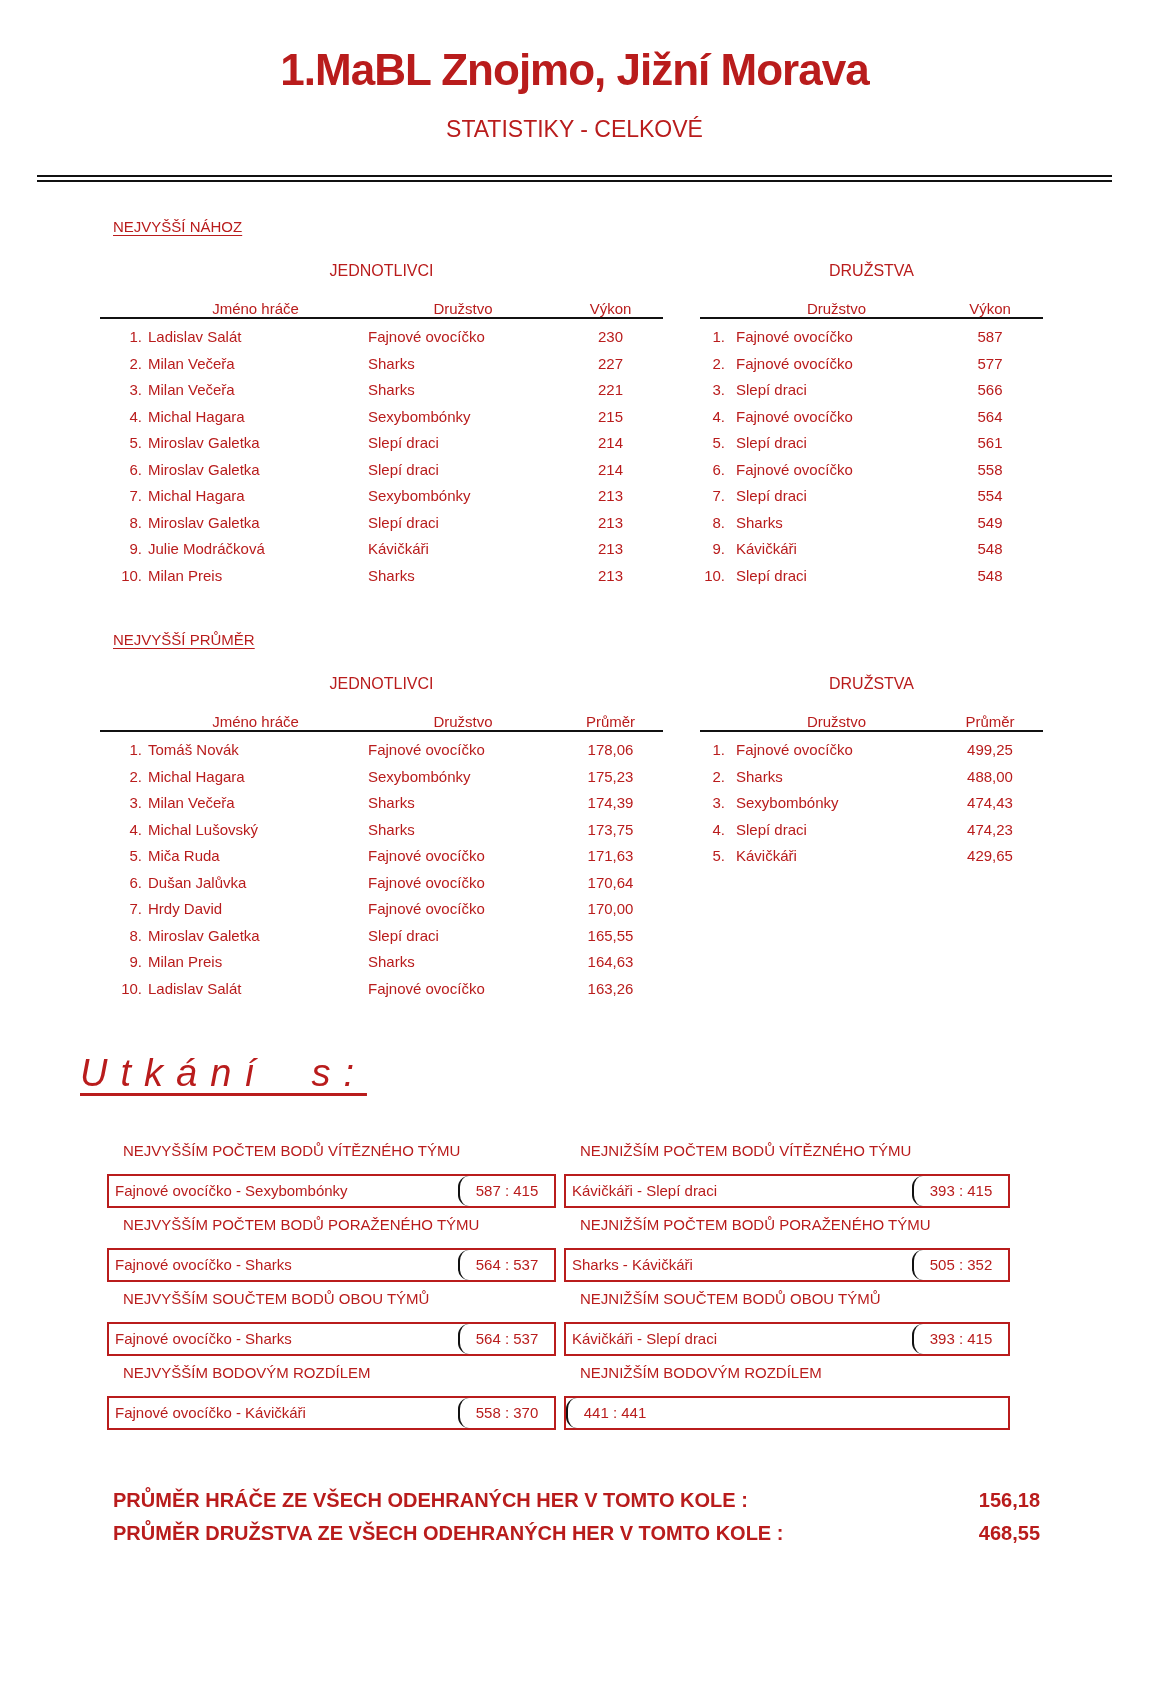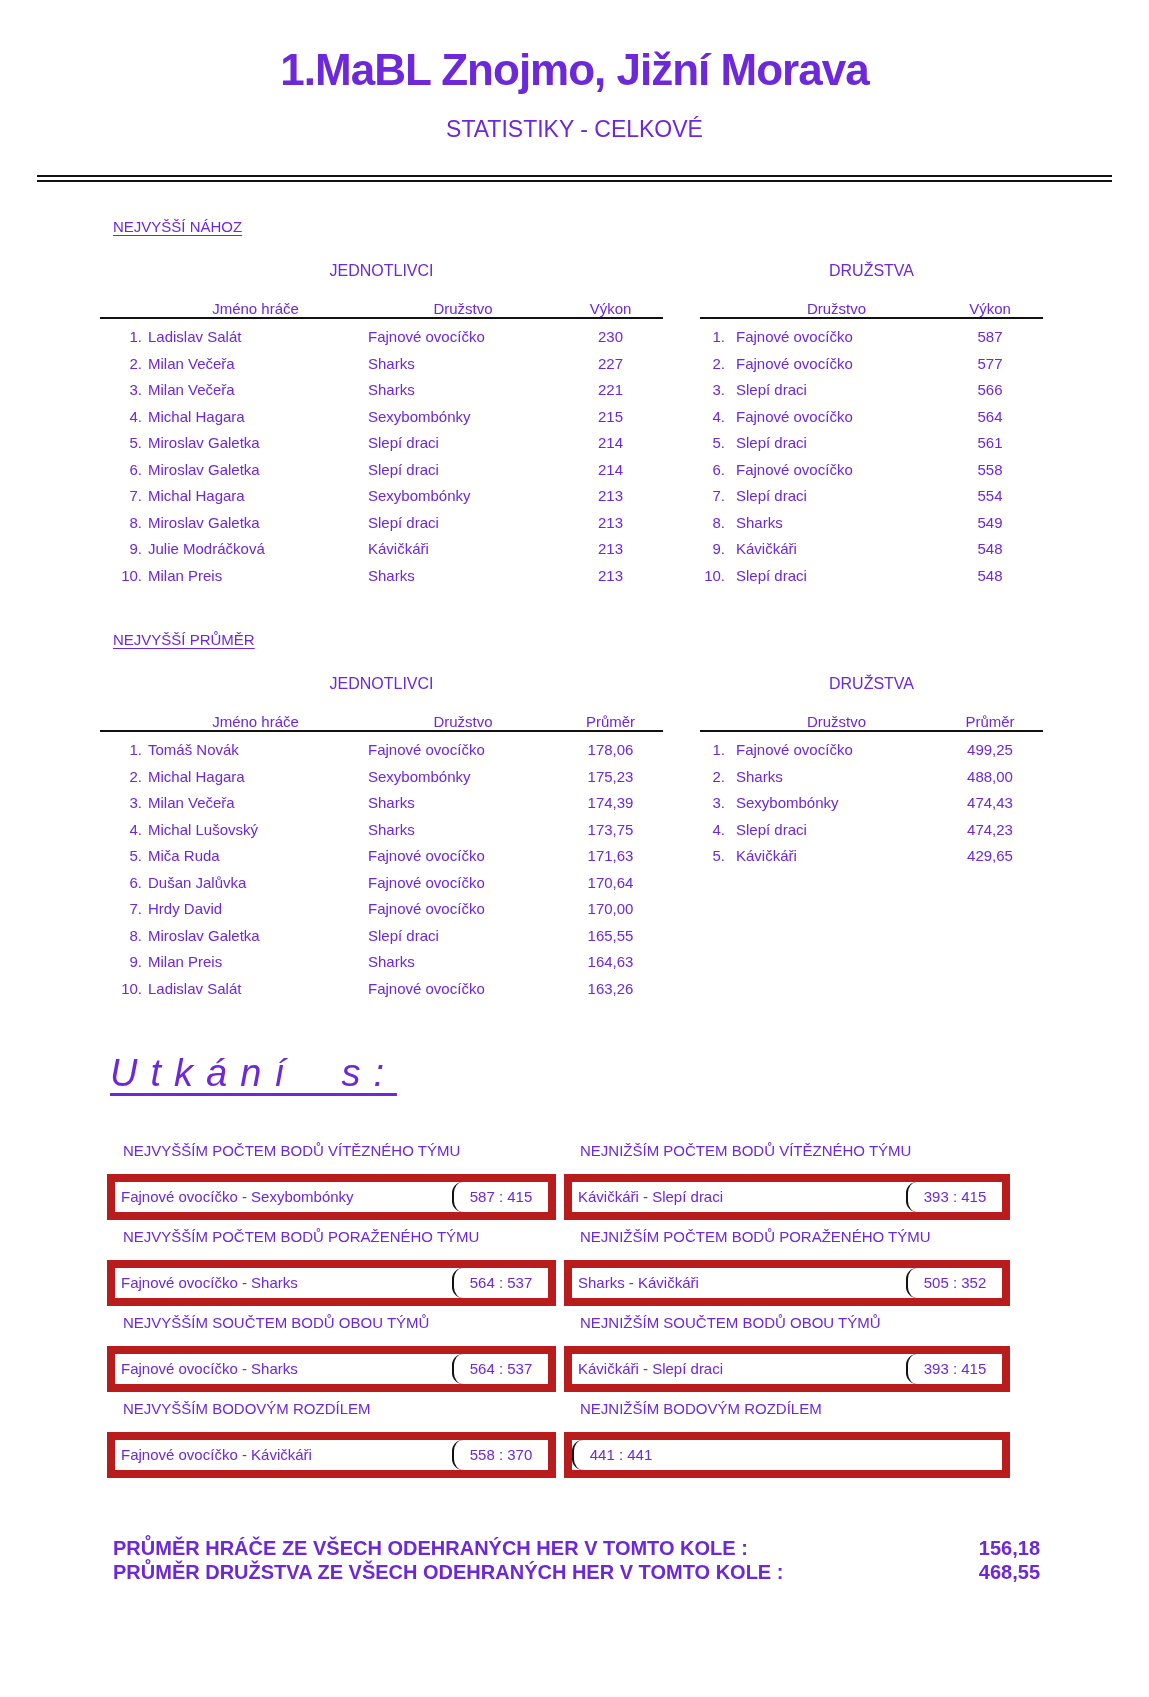--- a/index.html
+++ b/index.html
@@ -2,21 +2,21 @@
 <html lang="cs"><head>
 <meta charset="utf-8">
 <style>
   html, body { margin: 0; padding: 0; background: #888; }
   .page {
     position: relative;
     width: 1149px;
     height: 1697px;
     margin: 0 auto;
     background: #ffffff;
-    color: #6d28d9;
+    color: #b91c1c;
     font-family: "Liberation Sans", "DejaVu Sans", sans-serif;
     font-size: 15px;
     overflow: hidden;
     box-sizing: border-box;
   }
   
   .page-header { text-align: center; padding-top: 48px; }
   .doc-title { font-size: 44px; font-weight: bold; line-height: 1; letter-spacing: -1px; }
   .doc-subtitle { font-size: 23px; margin-top: 26px; line-height: 1; text-align: center; }
   .double-rule {
@@ -50,42 +50,42 @@
   }
   .th { text-align: center; }
   .t-rows { margin-top: 5px; }
   .t-row { line-height: 26.5px; }
   .td-rank { text-align: right; padding-right: 6px; }
   .td-team { padding-left: 5px; }
   .th-team { padding-left: 5px; }
   .td-value { text-align: center; }
   
   .matches-heading {
-    margin: 52px 0 0 110px;
+    margin: 52px 0 0 80px;
     font-size: 38px;
     font-style: italic;
     letter-spacing: 13px;
     word-spacing: 20px;
     line-height: 1.05;
     text-decoration: underline;
     text-underline-offset: 7px;
   }
   .match-grid {
     display: grid;
     grid-template-columns: 449px 446px;
     column-gap: 37px;
     row-gap: 38px;
     margin-left: 107px;
     margin-top: 48px;
     gap: 8px;
   }
   .match-label { margin-left: 16px; line-height: 18px; margin-bottom: 14px; }
   .match-box {
     display: flex;
-    border: 8px solid #b91c1c;
+    border: 2px solid #b91c1c;
     height: 30px;
     align-items: stretch;
     background: #fff;
   }
   .match-name { flex: 1; display: flex; align-items: center; padding-left: 6px; }
   .match-score {
     width: 94px;
     border-left: 2px solid #111;
     display: flex;
     align-items: center;
@@ -94,21 +94,21 @@
   }
   
   .summary { margin: 58px 0 0 113px; width: 927px; }
   .summary-row {
     display: flex;
     justify-content: space-between;
     font-weight: bold;
     font-size: 20px;
     line-height: 24px;
   }
-  .summary-row + .summary-row { margin-top: 0; }
+  .summary-row + .summary-row { margin-top: 9px; }
   .summary-value { text-align: right; }
 </style>
 </head>
 <body>
 
 <div class="page">
 
   <div class="page-header">
     <div class="doc-title">1.MaBL Znojmo, Jižní Morava</div>
     <div class="doc-subtitle">STATISTIKY - CELKOVÉ</div>

